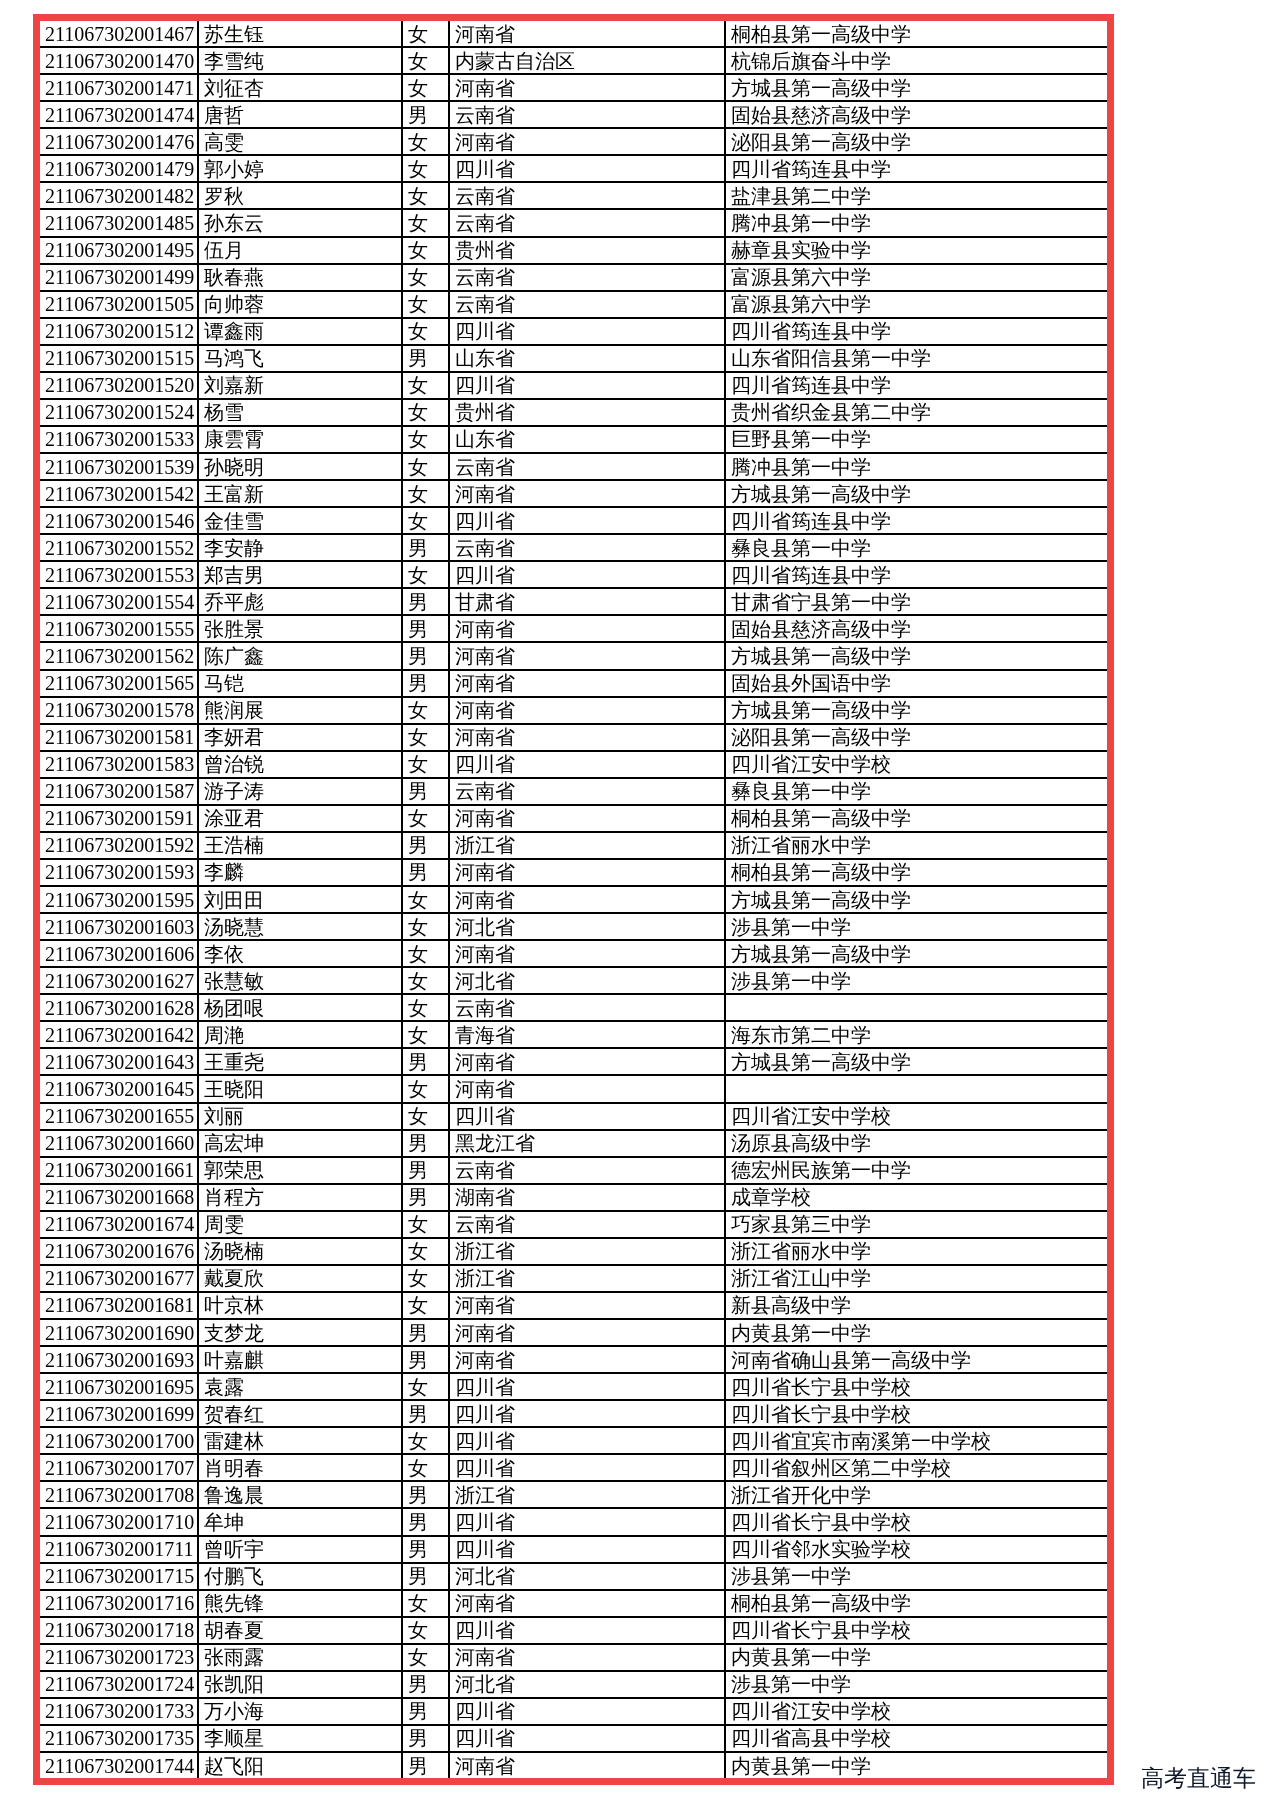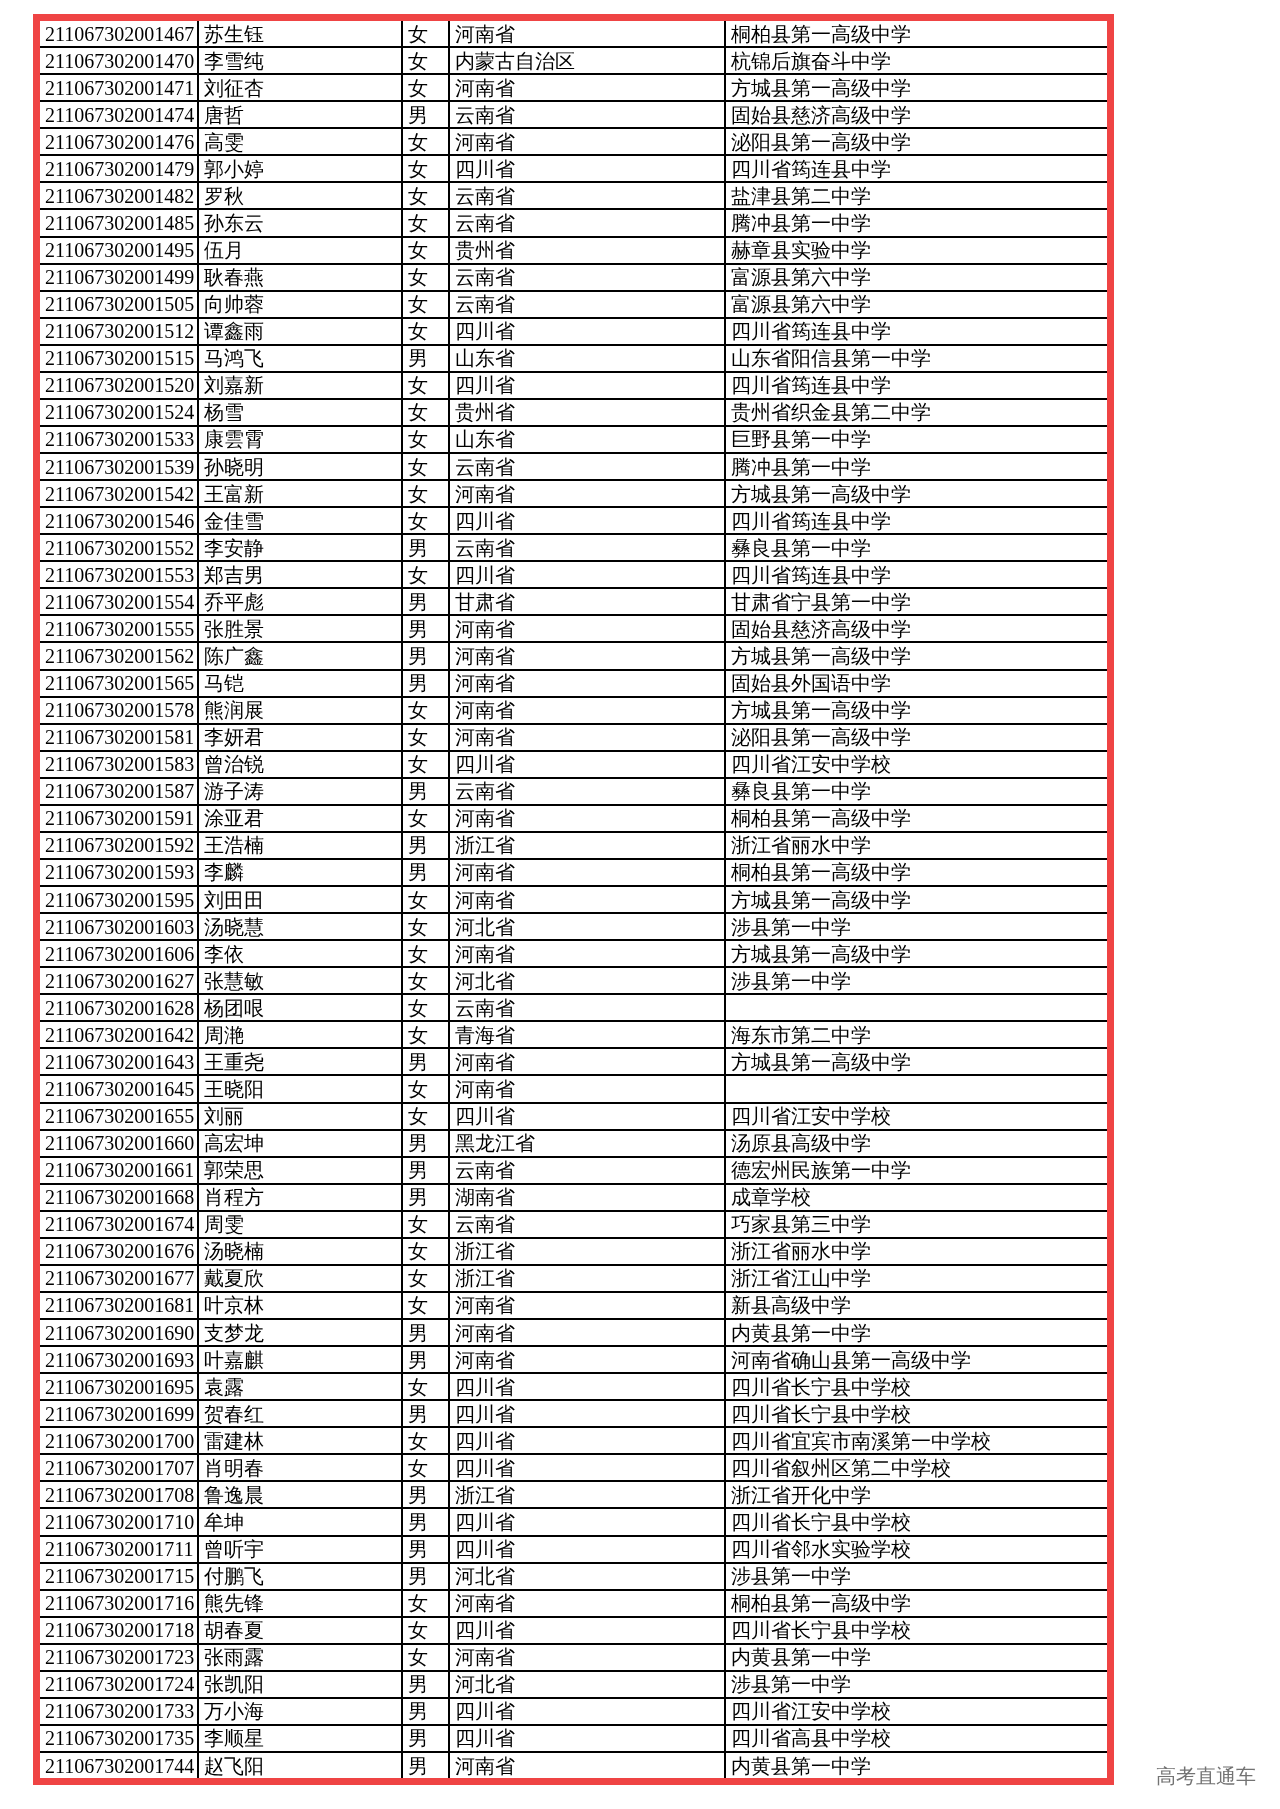--- a/index.html
+++ b/index.html
@@ -40,22 +40,22 @@
   }
   .col-id{width:159px;font-size:20px;letter-spacing:0px;}
   .col-name{width:204px;}
   .col-gender{width:47px;}
   .col-province{width:276px;}
   .col-school{flex:1 1 auto;border-right:none;}
   .watermark{
     position:absolute;
     top:1763px;
     right:24px;
-    font-size:20px;
-    color:#737373;
+    font-size:23px;
+    color:#0f172a;
     font-family:"Liberation Serif","DejaVu Serif",serif;
   }
 </style>
 </head>
 <body>
 
 <div class="page">
   <div class="student-table">
       <div class="row">
         <div class="cell col-id">211067302001467</div>

